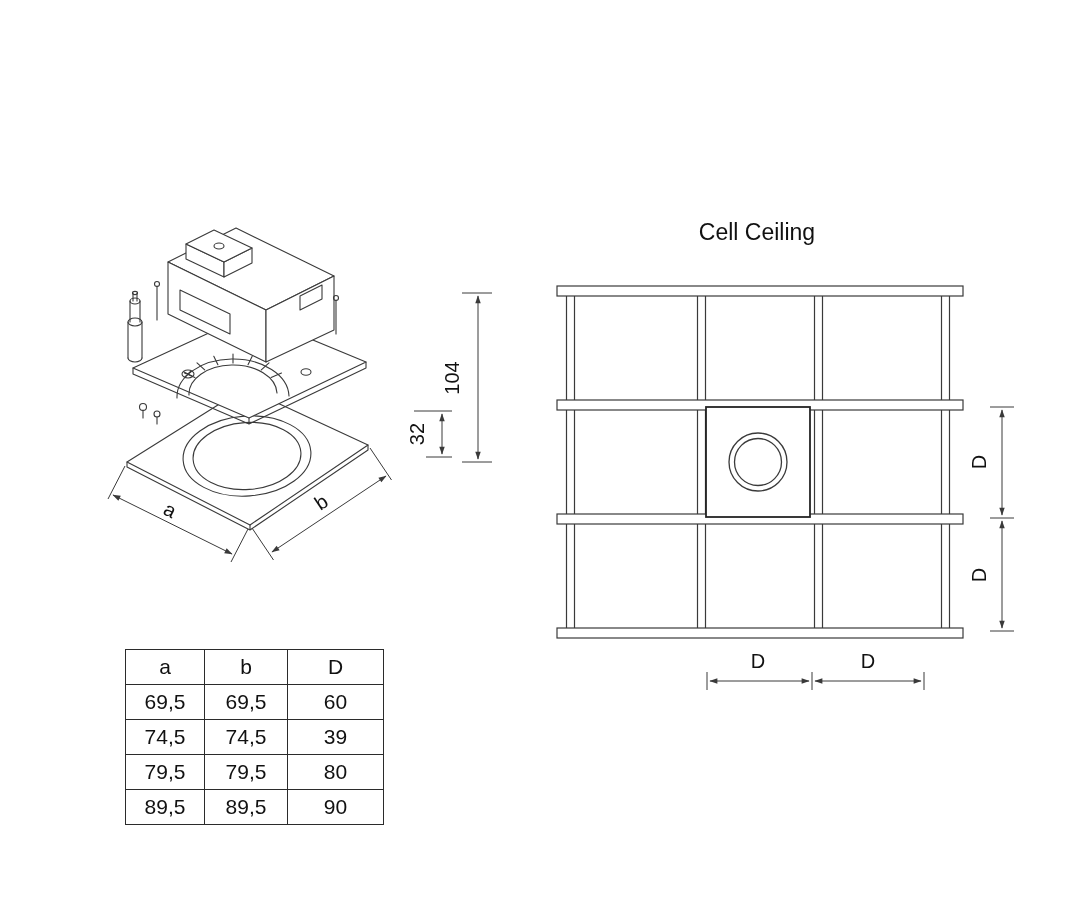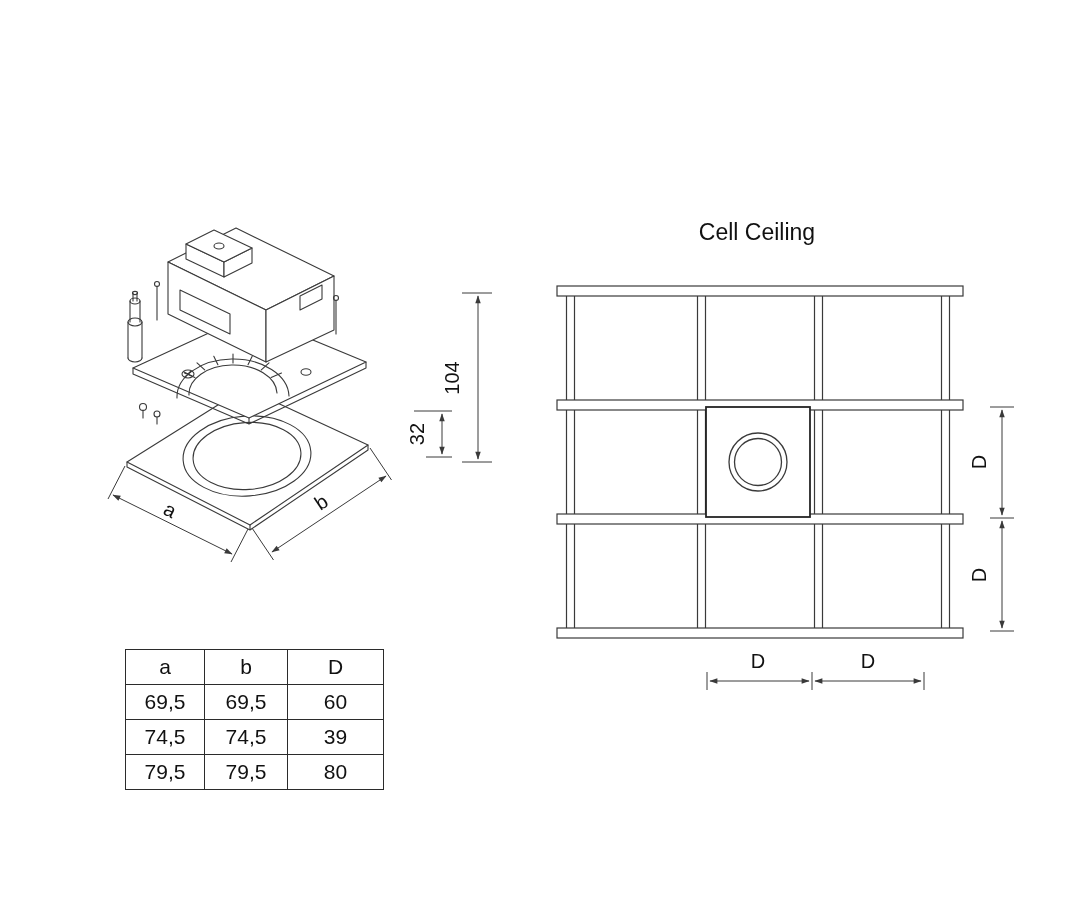--- a/index.html
+++ b/index.html
@@ -193,14 +193,19 @@
     <tr>
       <td>74,5</td>
       <td>74,5</td>
       <td>39</td>
     </tr>
     <tr>
       <td>79,5</td>
       <td>79,5</td>
       <td>80</td>
     </tr>
+    <tr>
+      <td>89,5</td>
+      <td>89,5</td>
+      <td>90</td>
+    </tr>
   </tbody>
 </table>
 
 </body></html>

